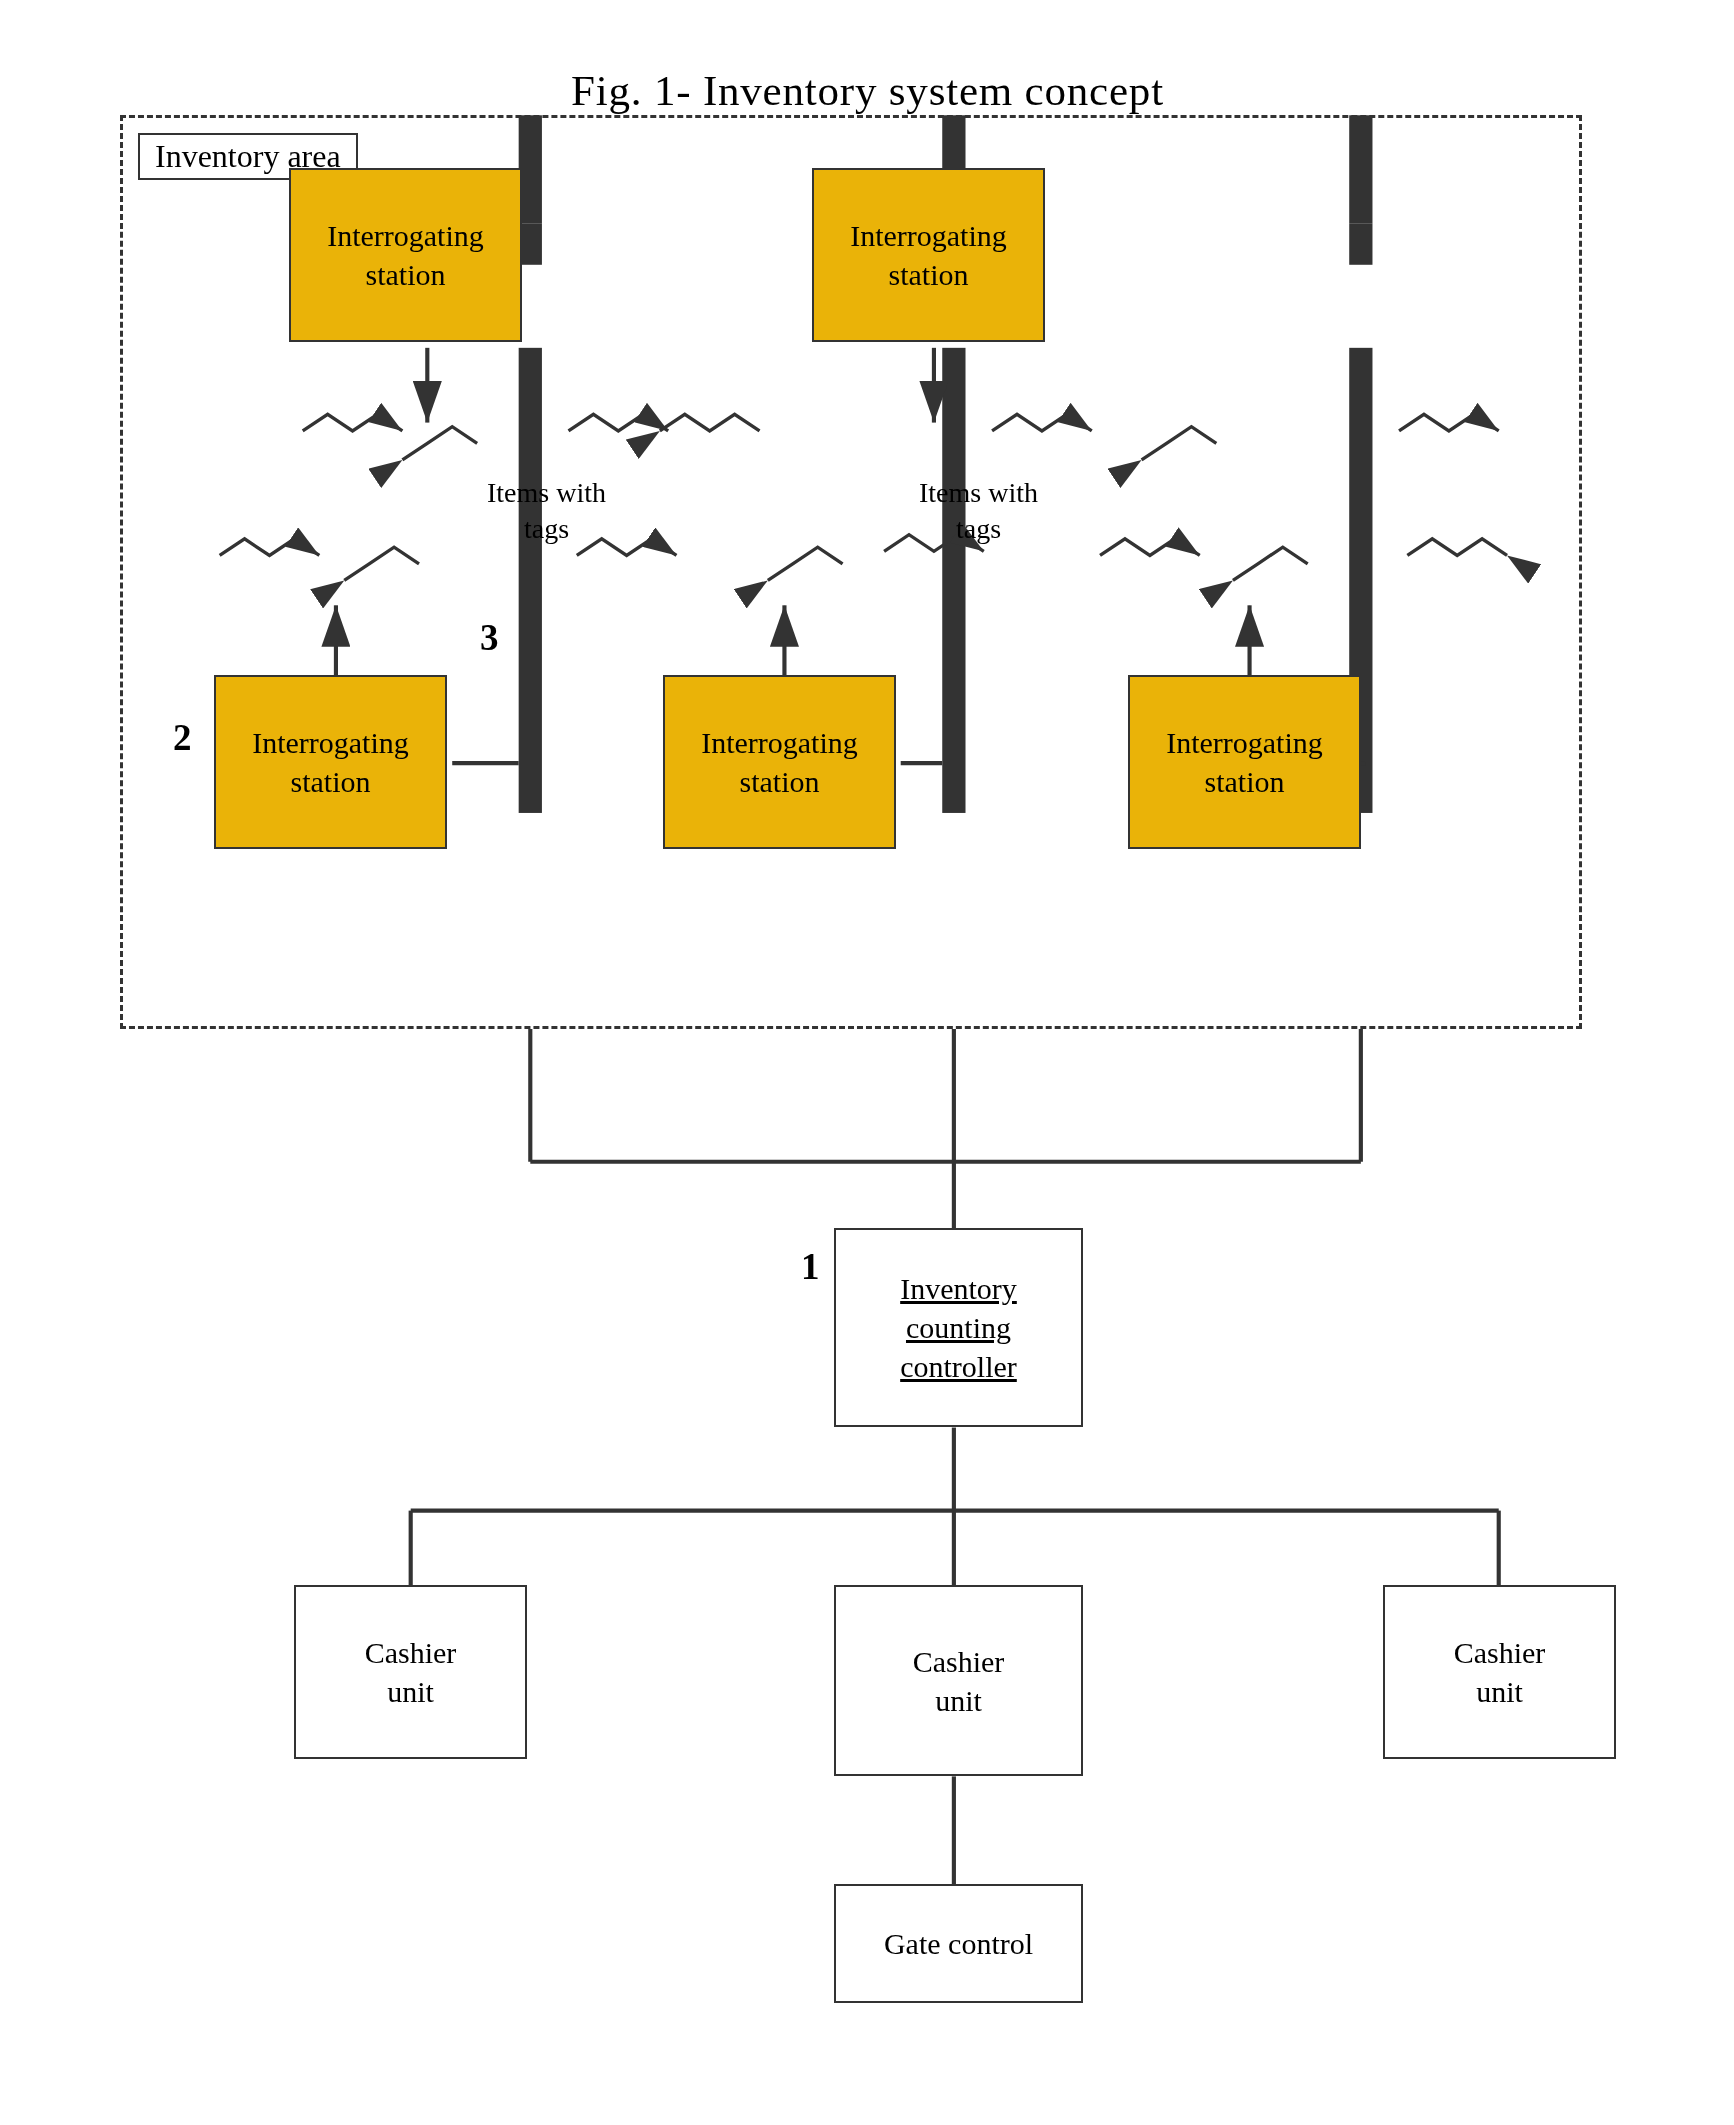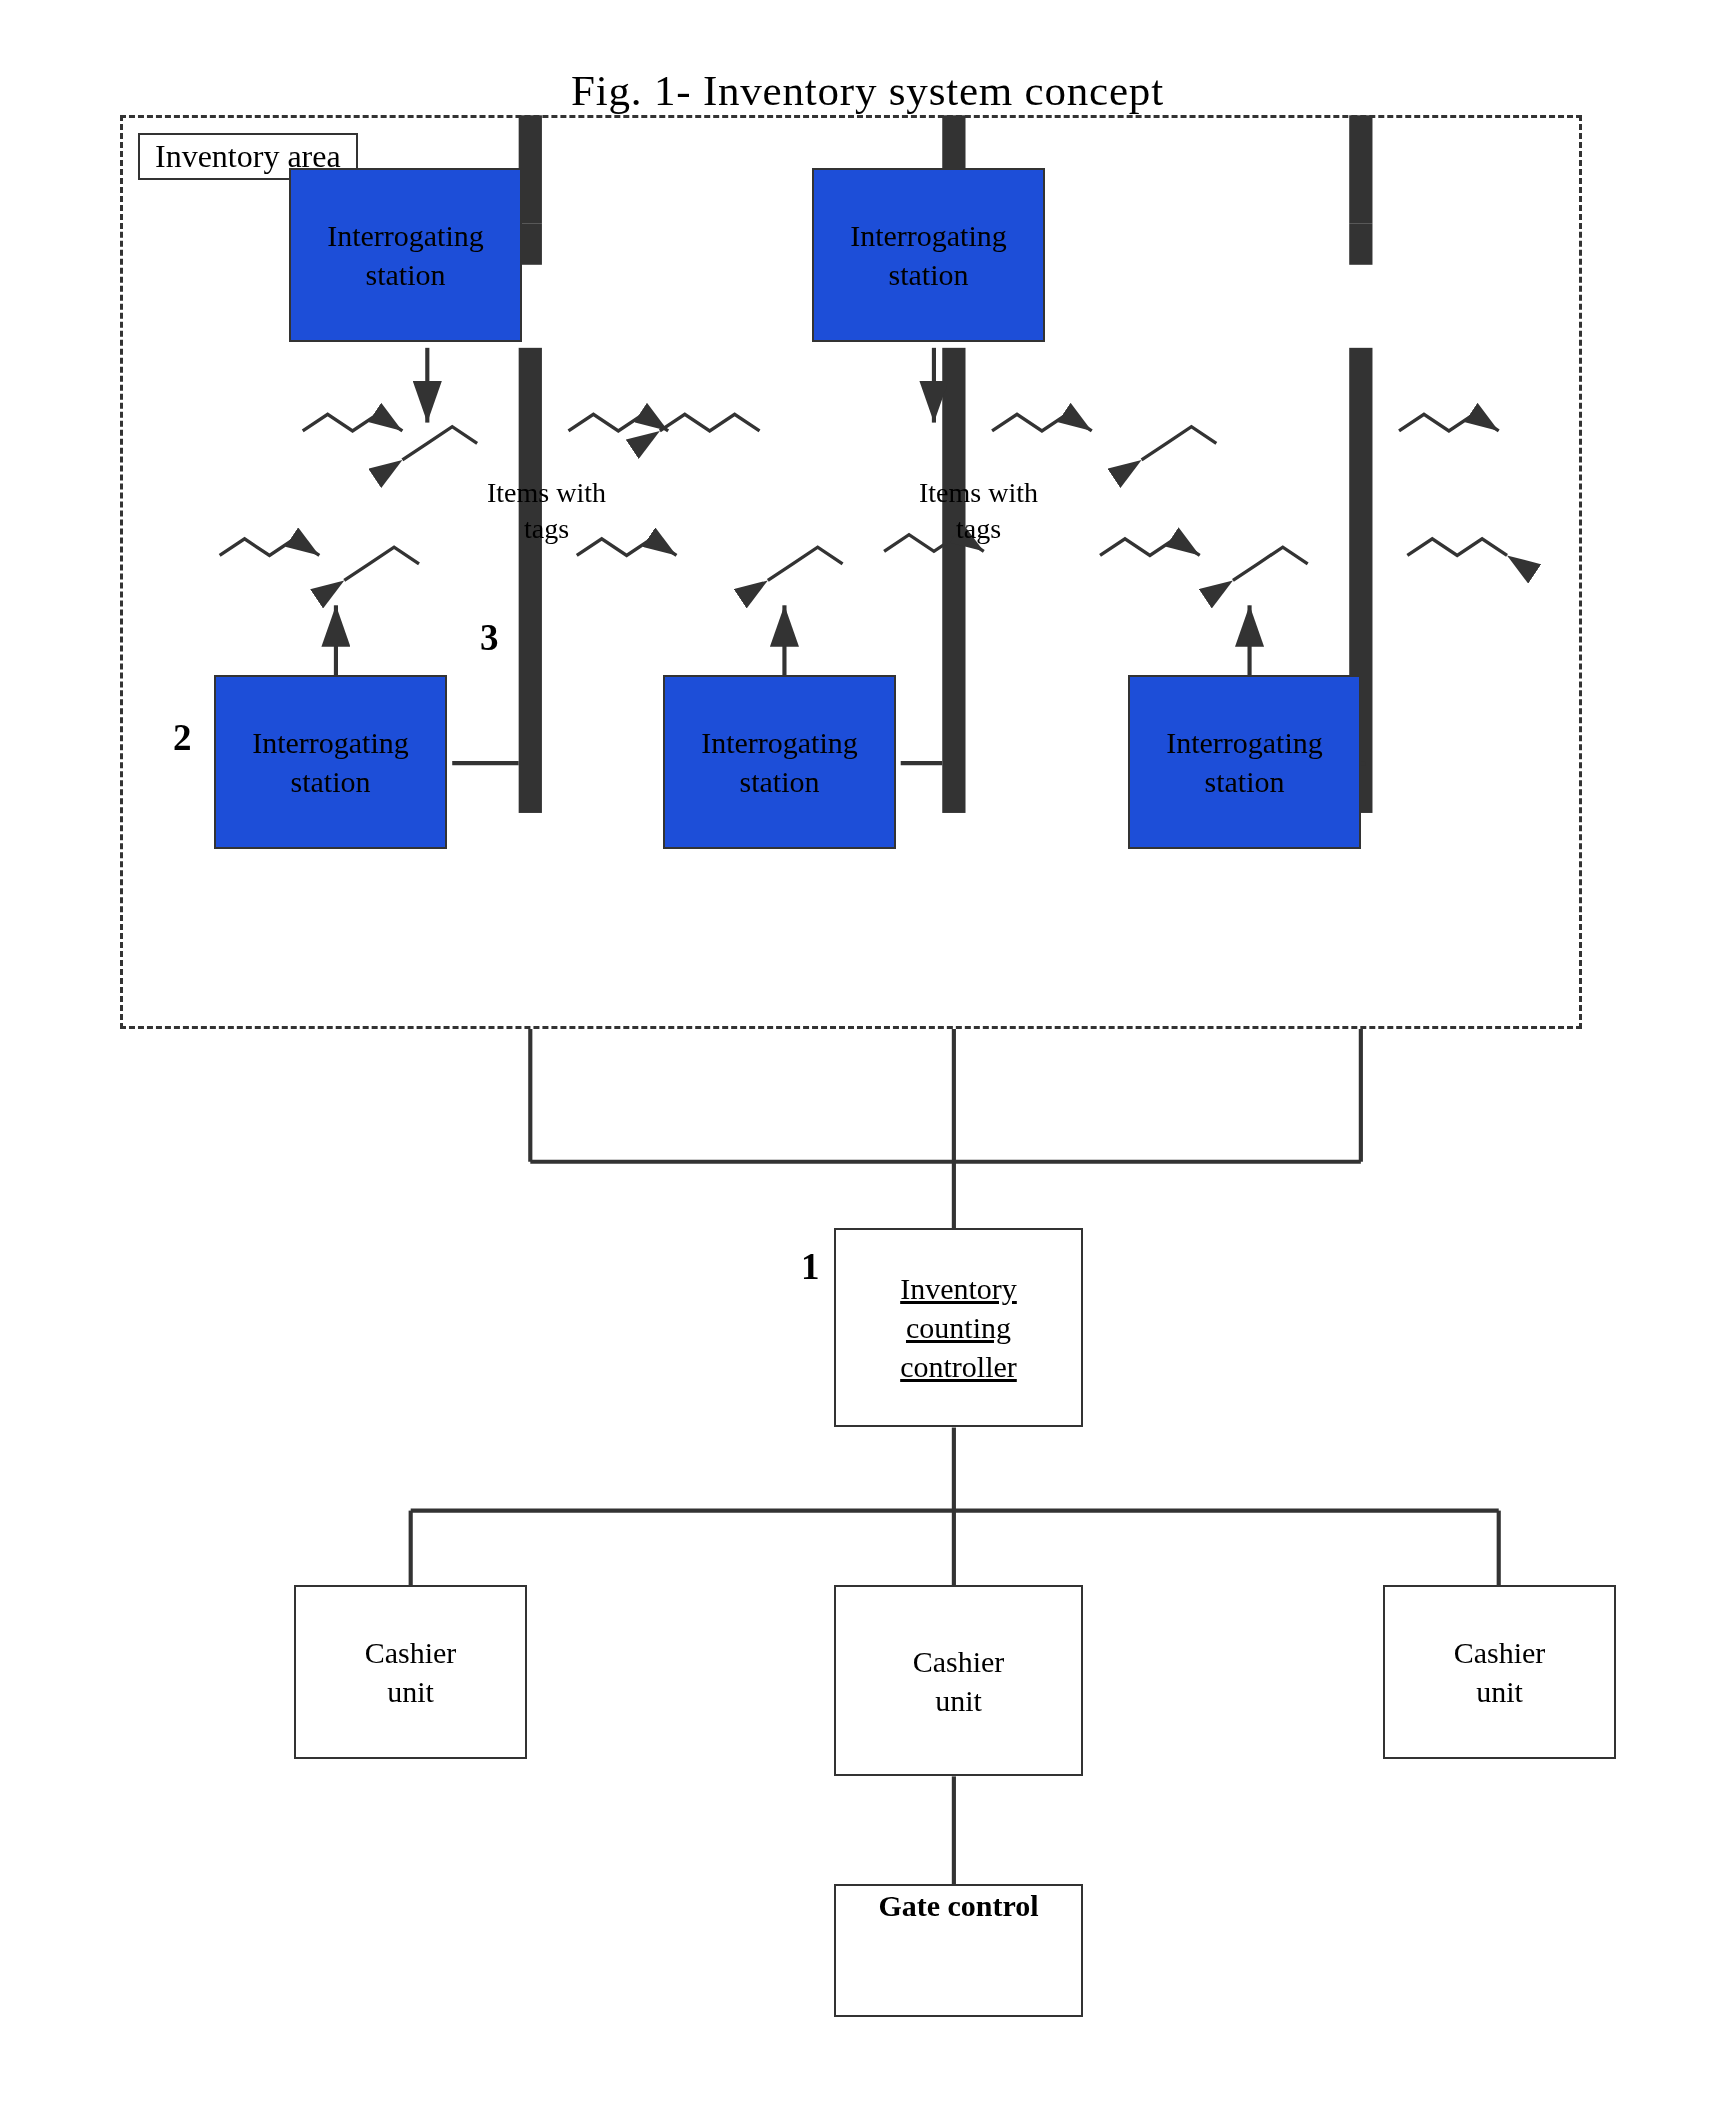--- a/index.html
+++ b/index.html
@@ -24,21 +24,21 @@
     .diagram {
       position: relative;
       width: 1495px;
       margin: 0 auto;
     }
 
     
     .box {
       position: absolute;
       border: 2.5px solid #333;
-      background: #1d4ed8;
+      background: #eab308;
       text-align: center;
       font-size: 30px;
       line-height: 1.3;
       display: flex;
       align-items: center;
       justify-content: center;
       padding: 26px;
     }
 
     
@@ -316,27 +316,27 @@
   ">
     <span style="white-space:pre-line;">Cashier
 unit</span>
   </div>
 
   <div style="
     position: absolute;
     top: 1769px;
     left: 714px;
     width: 249px;
-    height: 133px;
-    border: 2.5px solid #333;
-    background: #fff;
-    display: flex;
-    justify-content: center;
-    text-align: center;
-    font-size: 30px;
-    line-height: 1.3;
-    font-weight: bold;
+    height: 119px;
+    border: 2.5px solid #333;
+    background: #fff;
+    display: flex;
+    align-items: center;
+    justify-content: center;
+    text-align: center;
+    font-size: 30px;
+    line-height: 1.3;
   ">
     <span>Gate control</span>
   </div>
 
 </div>
 
 
 </body></html>

